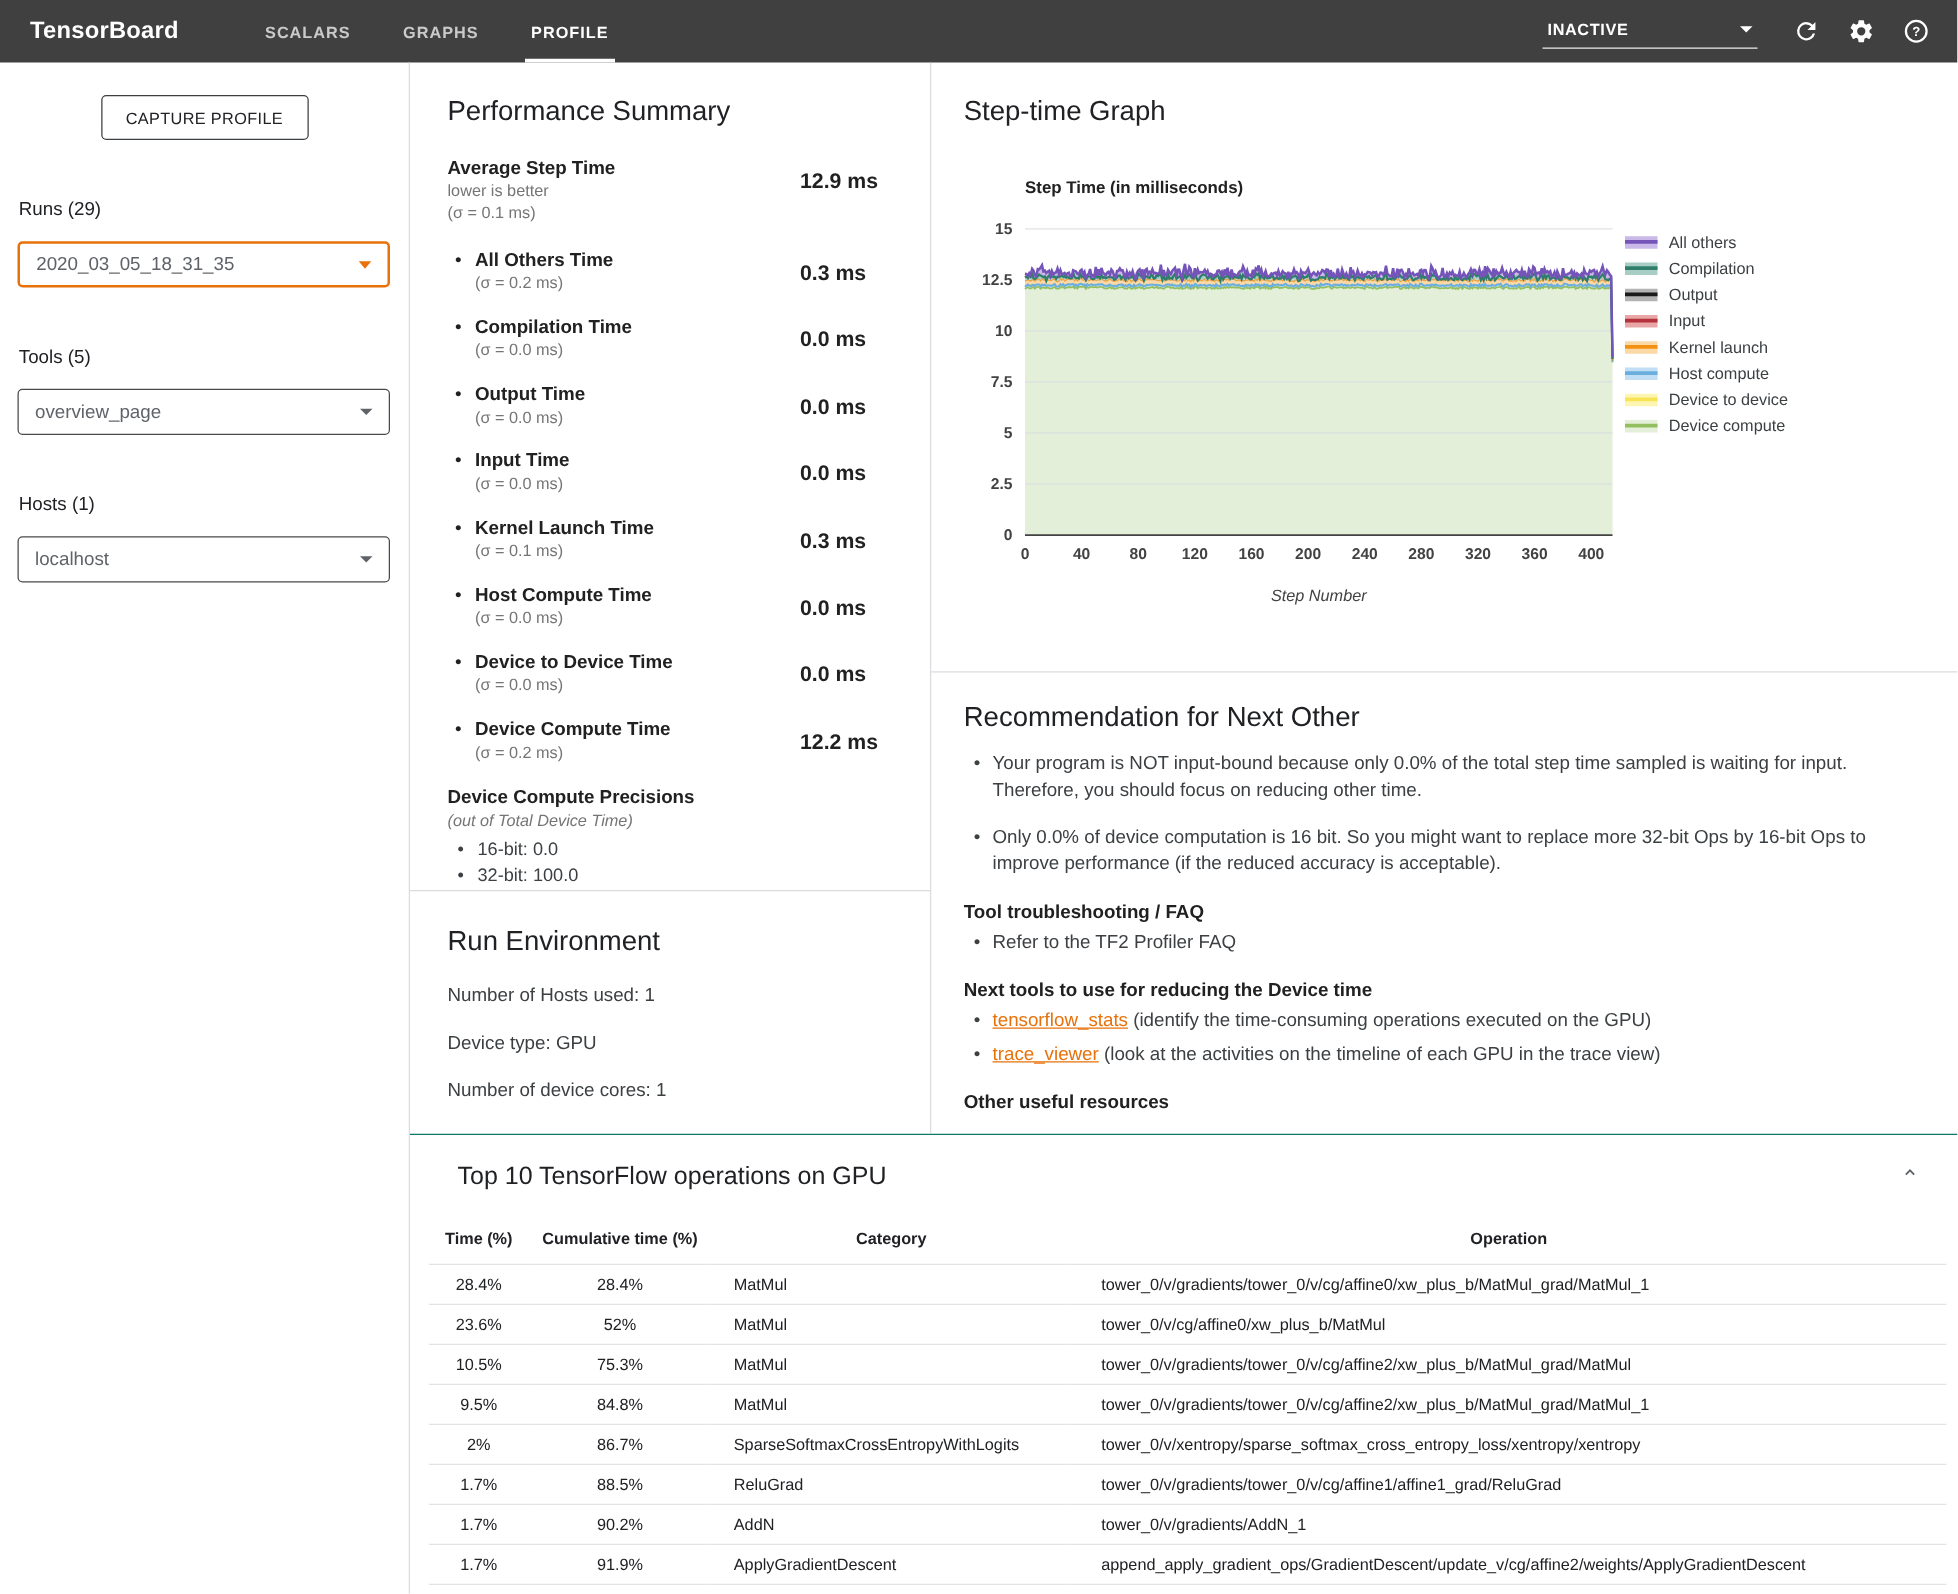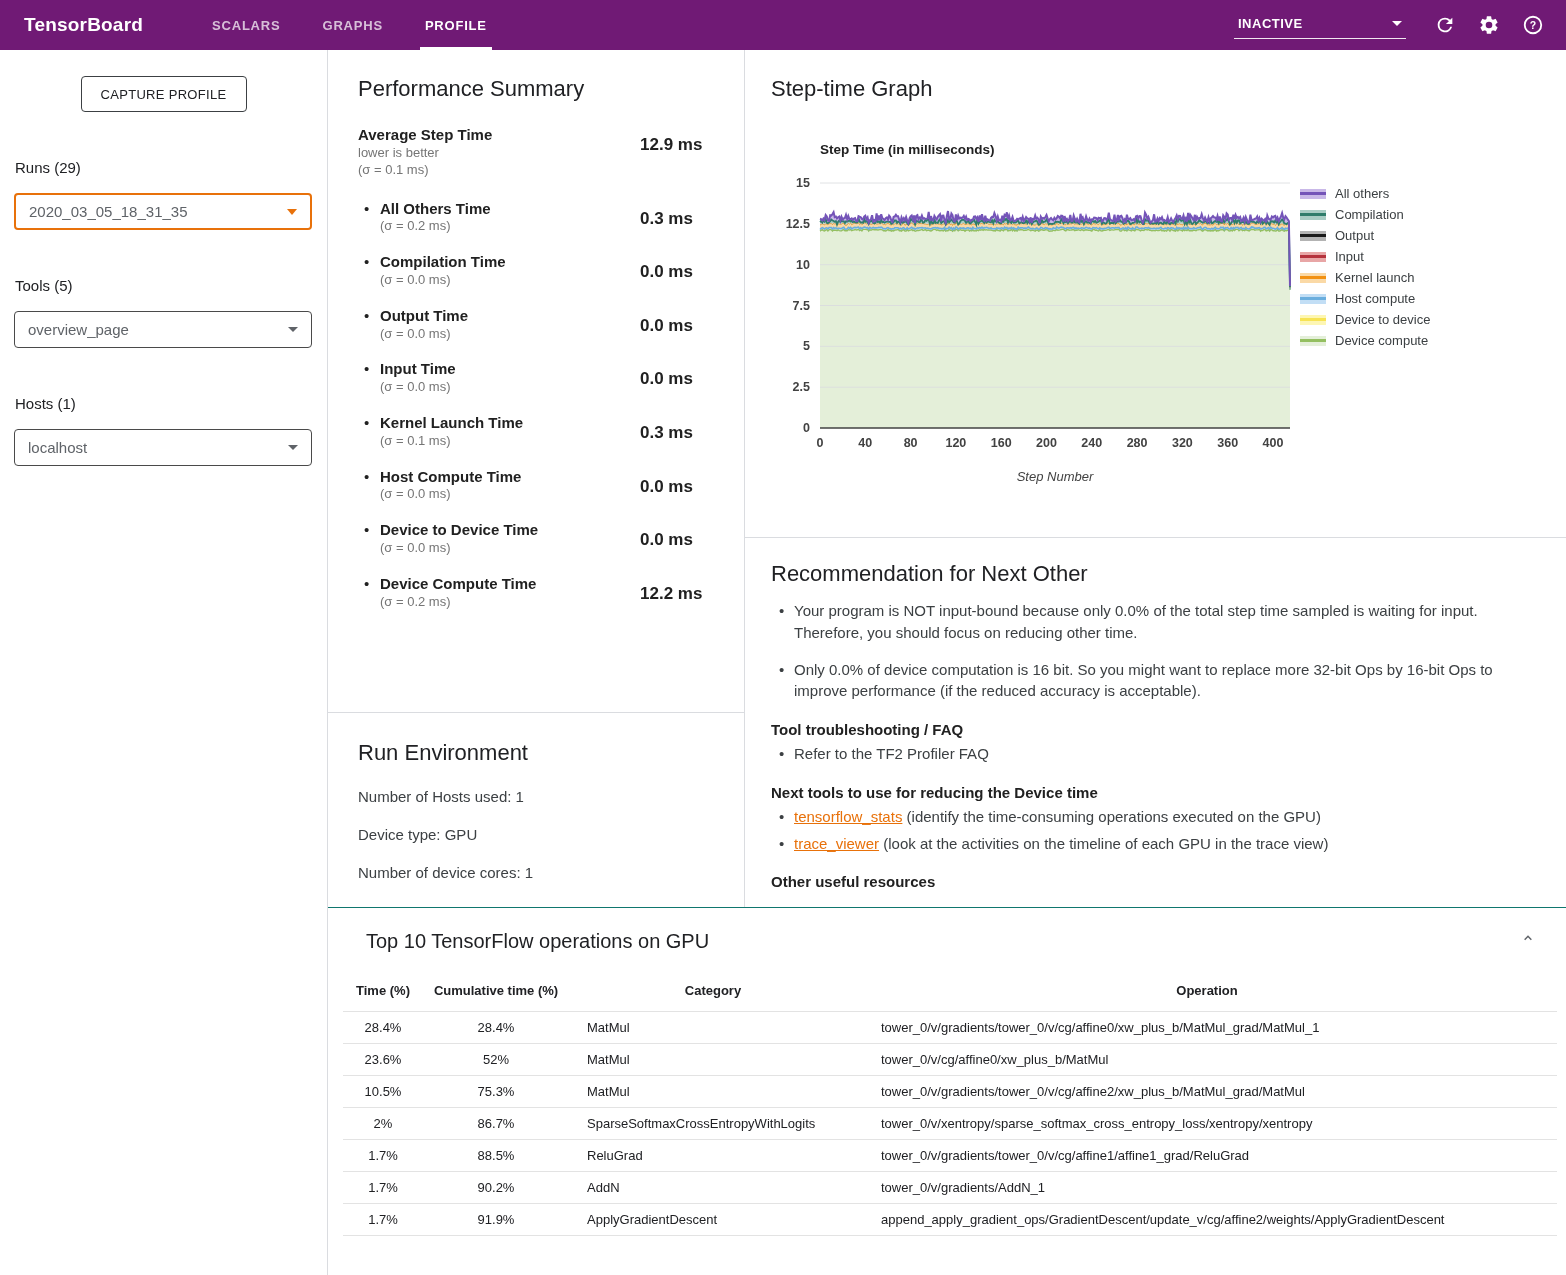--- a/index.html
+++ b/index.html
@@ -6,21 +6,21 @@
   html,body { margin:0; padding:0; }
   body {
     width:1566px; height:1275px; overflow:hidden;
     background:#fff; color:#202124;
     font-family:"Liberation Sans", sans-serif;
   }
   a { color:#e8710a; text-decoration:underline; cursor:pointer; }
 
   
   .app-header{
-    height:50px; background:#701a75; color:#fff;
+    height:50px; background:#404040; color:#fff;
     display:flex; align-items:stretch; padding:0 22px 0 24px;
   }
   .app-title{ font-size:19px; font-weight:700; letter-spacing:.2px; align-self:center; }
   .tabs{ display:flex; margin-left:48px; }
   .tab{
     display:flex; align-items:center; padding:0 21px; position:relative;
     font-size:13px; font-weight:700; letter-spacing:.8px;
     color:rgba(255,255,255,.72); cursor:pointer;
   }
   .tab.active{ color:#fff; }
@@ -248,20 +248,28 @@
             <div class="ps-value">0.0 ms</div>
           </div>
           <div class="ps-row ps-item">
             <div class="ps-left">
               <div class="ps-label">Device Compute Time</div>
               <div class="ps-sub">(σ = 0.2 ms)</div>
             </div>
             <div class="ps-value">12.2 ms</div>
           </div>
 
+          <div class="ps-prec">
+            <div class="ps-label">Device Compute Precisions</div>
+            <div class="ps-prec-note">(out of Total Device Time)</div>
+            <ul>
+              <li>16-bit: 0.0</li>
+              <li>32-bit: 100.0</li>
+            </ul>
+          </div>
         </div>
 
         <div class="runenv">
           <h2 class="sec">Run Environment</h2>
           <p>Number of Hosts used: 1</p>
           <p>Device type: GPU</p>
           <p>Number of device cores: 1</p>
         </div>
       </section>
 
@@ -409,20 +417,26 @@
               <td>MatMul</td>
               <td>tower_0/v/cg/affine0/xw_plus_b/MatMul</td>
             </tr>
             <tr>
               <td>10.5%</td>
               <td>75.3%</td>
               <td>MatMul</td>
               <td>tower_0/v/gradients/tower_0/v/cg/affine2/xw_plus_b/MatMul_grad/MatMul</td>
             </tr>
             <tr>
+              <td>9.5%</td>
+              <td>84.8%</td>
+              <td>MatMul</td>
+              <td>tower_0/v/gradients/tower_0/v/cg/affine2/xw_plus_b/MatMul_grad/MatMul_1</td>
+            </tr>
+            <tr>
               <td>2%</td>
               <td>86.7%</td>
               <td>SparseSoftmaxCrossEntropyWithLogits</td>
               <td>tower_0/v/xentropy/sparse_softmax_cross_entropy_loss/xentropy/xentropy</td>
             </tr>
             <tr>
               <td>1.7%</td>
               <td>88.5%</td>
               <td>ReluGrad</td>
               <td>tower_0/v/gradients/tower_0/v/cg/affine1/affine1_grad/ReluGrad</td>

